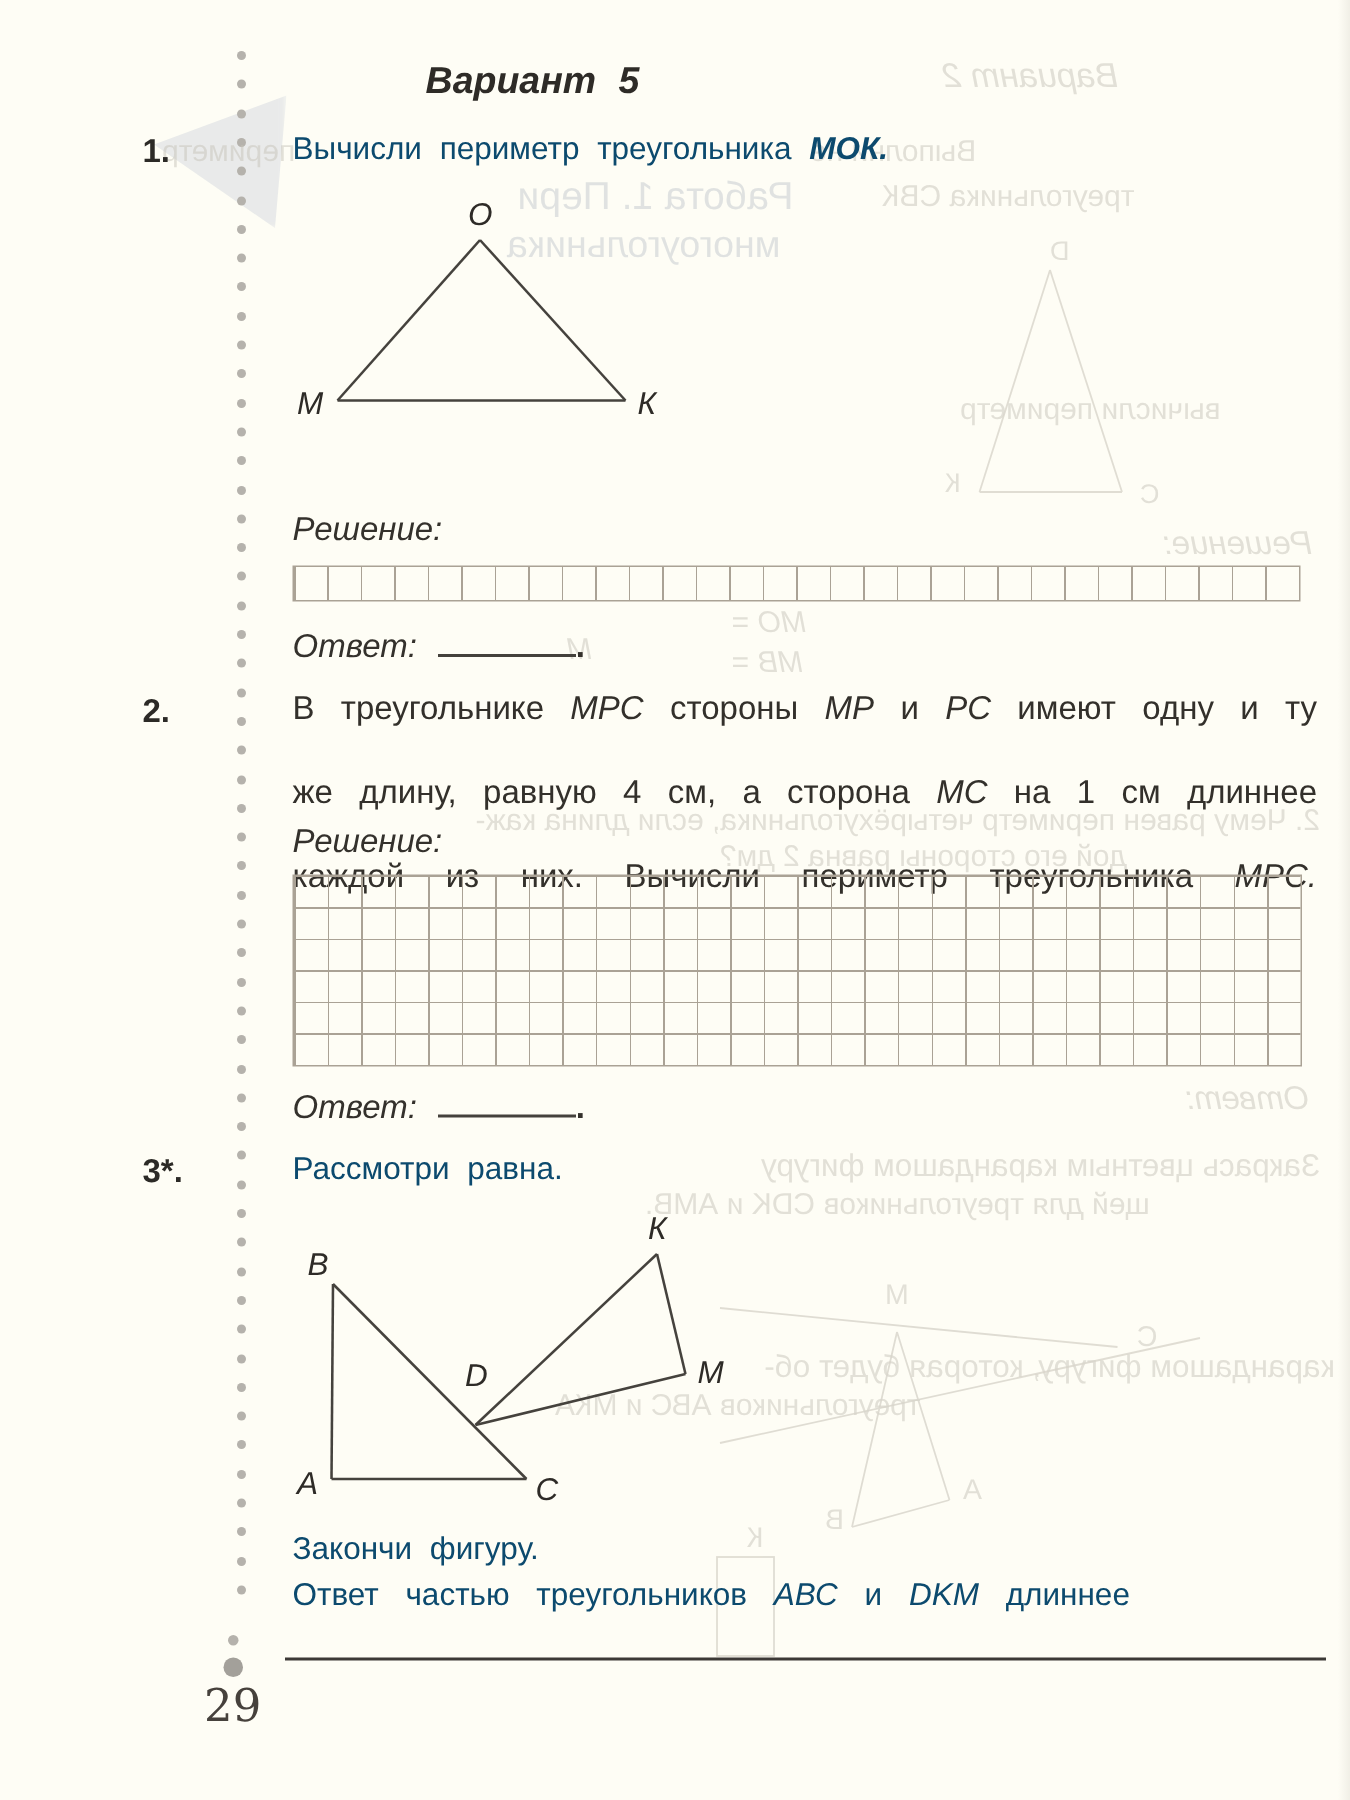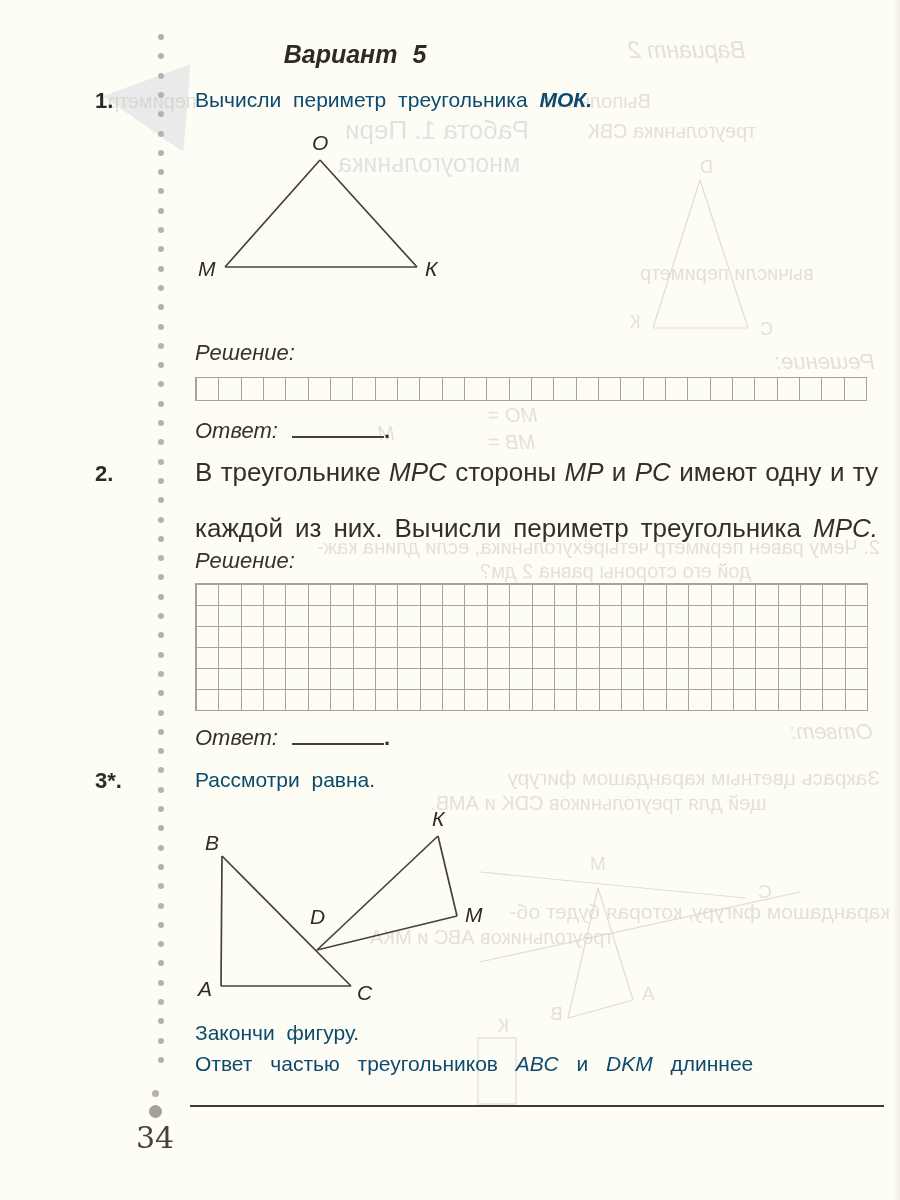--- a/index.html
+++ b/index.html
@@ -20,21 +20,21 @@
   .blob{position:absolute;left:95px;top:56px;width:96px;height:96px;background:#dde0e4;opacity:.65;
         clip-path:polygon(8% 42%,100% 8%,92% 100%);filter:blur(2px);}
   
   .title{position:absolute;left:195px;top:40px;width:320px;text-align:center;
          font-size:25px;font-weight:bold;font-style:italic;color:#2e2b27;word-spacing:8px;}
   .tasknum{position:absolute;left:95px;font-weight:bold;font-size:22px;color:#2c2a26;}
   .bodytext{position:absolute;left:195px;font-size:21px;color:#0c4a6e;}
   .it, em{font-style:italic;font-weight:inherit;}
   .t1text{top:88px;word-spacing:6px;}
   .t1text .it{font-weight:bold;}
-  .jblock{position:absolute;left:195px;top:458px;width:683px;font-size:26px;line-height:28px;}
+  .jblock{position:absolute;left:195px;top:458px;width:683px;font-size:22px;line-height:28px;}
   .jline{text-align:justify;}
   .jline::after{content:"";display:inline-block;width:100%;height:0;}
   .script-label{position:absolute;left:195px;font-style:italic;font-size:22px;color:#34312c;}
   .answer{position:absolute;left:195px;font-size:22px;color:#34312c;}
   .answer .lbl{font-style:italic;}
   .answer .line{display:inline-block;width:92px;border-bottom:2px solid #44413c;height:18px;margin-left:14px;}
   .answer .dotp{font-weight:bold;}
   
   .grid{position:absolute;left:195px;border:1px solid #aaa295;}
   .grid1{top:377px;width:670px;height:22px;
@@ -169,20 +169,21 @@
 
 <div class="script-label" style="top:340px;">Решение:</div>
 <div class="grid grid1"></div>
 <div class="answer" style="top:418px;">
   <span class="lbl">Ответ:</span><span class="line"></span><span class="dotp">.</span>
 </div>
 
 <div class="tasknum" style="top:461px;">2.</div>
 <div class="jblock">
   <div class="jline"><span>В треугольнике </span><span class="it">МРС</span><span> стороны </span><span class="it">МР</span><span> и </span><span class="it">РС</span><span> имеют одну и ту</span></div>
+  <div class="jline"><span>же длину, равную 4 см, а сторона </span><span class="it">МС</span><span> на 1 см длиннее</span></div>
   <div class="jline"><span>каждой из них. Вычисли периметр треугольника </span><span class="it">МРС.</span></div>
 </div>
 <div class="script-label" style="top:548px;">Решение:</div>
 <div class="grid grid2"></div>
 <div class="answer" style="top:725px;">
   <span class="lbl">Ответ:</span><span class="line"></span><span class="dotp">.</span>
 </div>
 
 <div class="tasknum" style="top:768px;">3*.</div>
 <div class="bodytext" style="top:768px;word-spacing:6px;">Рассмотри равна.</div>
@@ -199,13 +200,13 @@
   <text x="172" y="190">С</text>
   <text x="125" y="114">D</text>
   <text x="247" y="16">К</text>
   <text x="280" y="112">М</text>
 </svg>
 
 <div class="bodytext" style="top:1021px;word-spacing:6px;">Закончи фигуру.</div>
 <div class="bodytext sentence"><span>Ответ частью треугольников </span><span class="it">АВС</span><span> и </span><span class="it">DKM</span><span> длиннее</span></div>
 
 <div class="rule"></div>
-<div class="pagenum">34</div>
+<div class="pagenum">29</div>
 
 </body></html>

